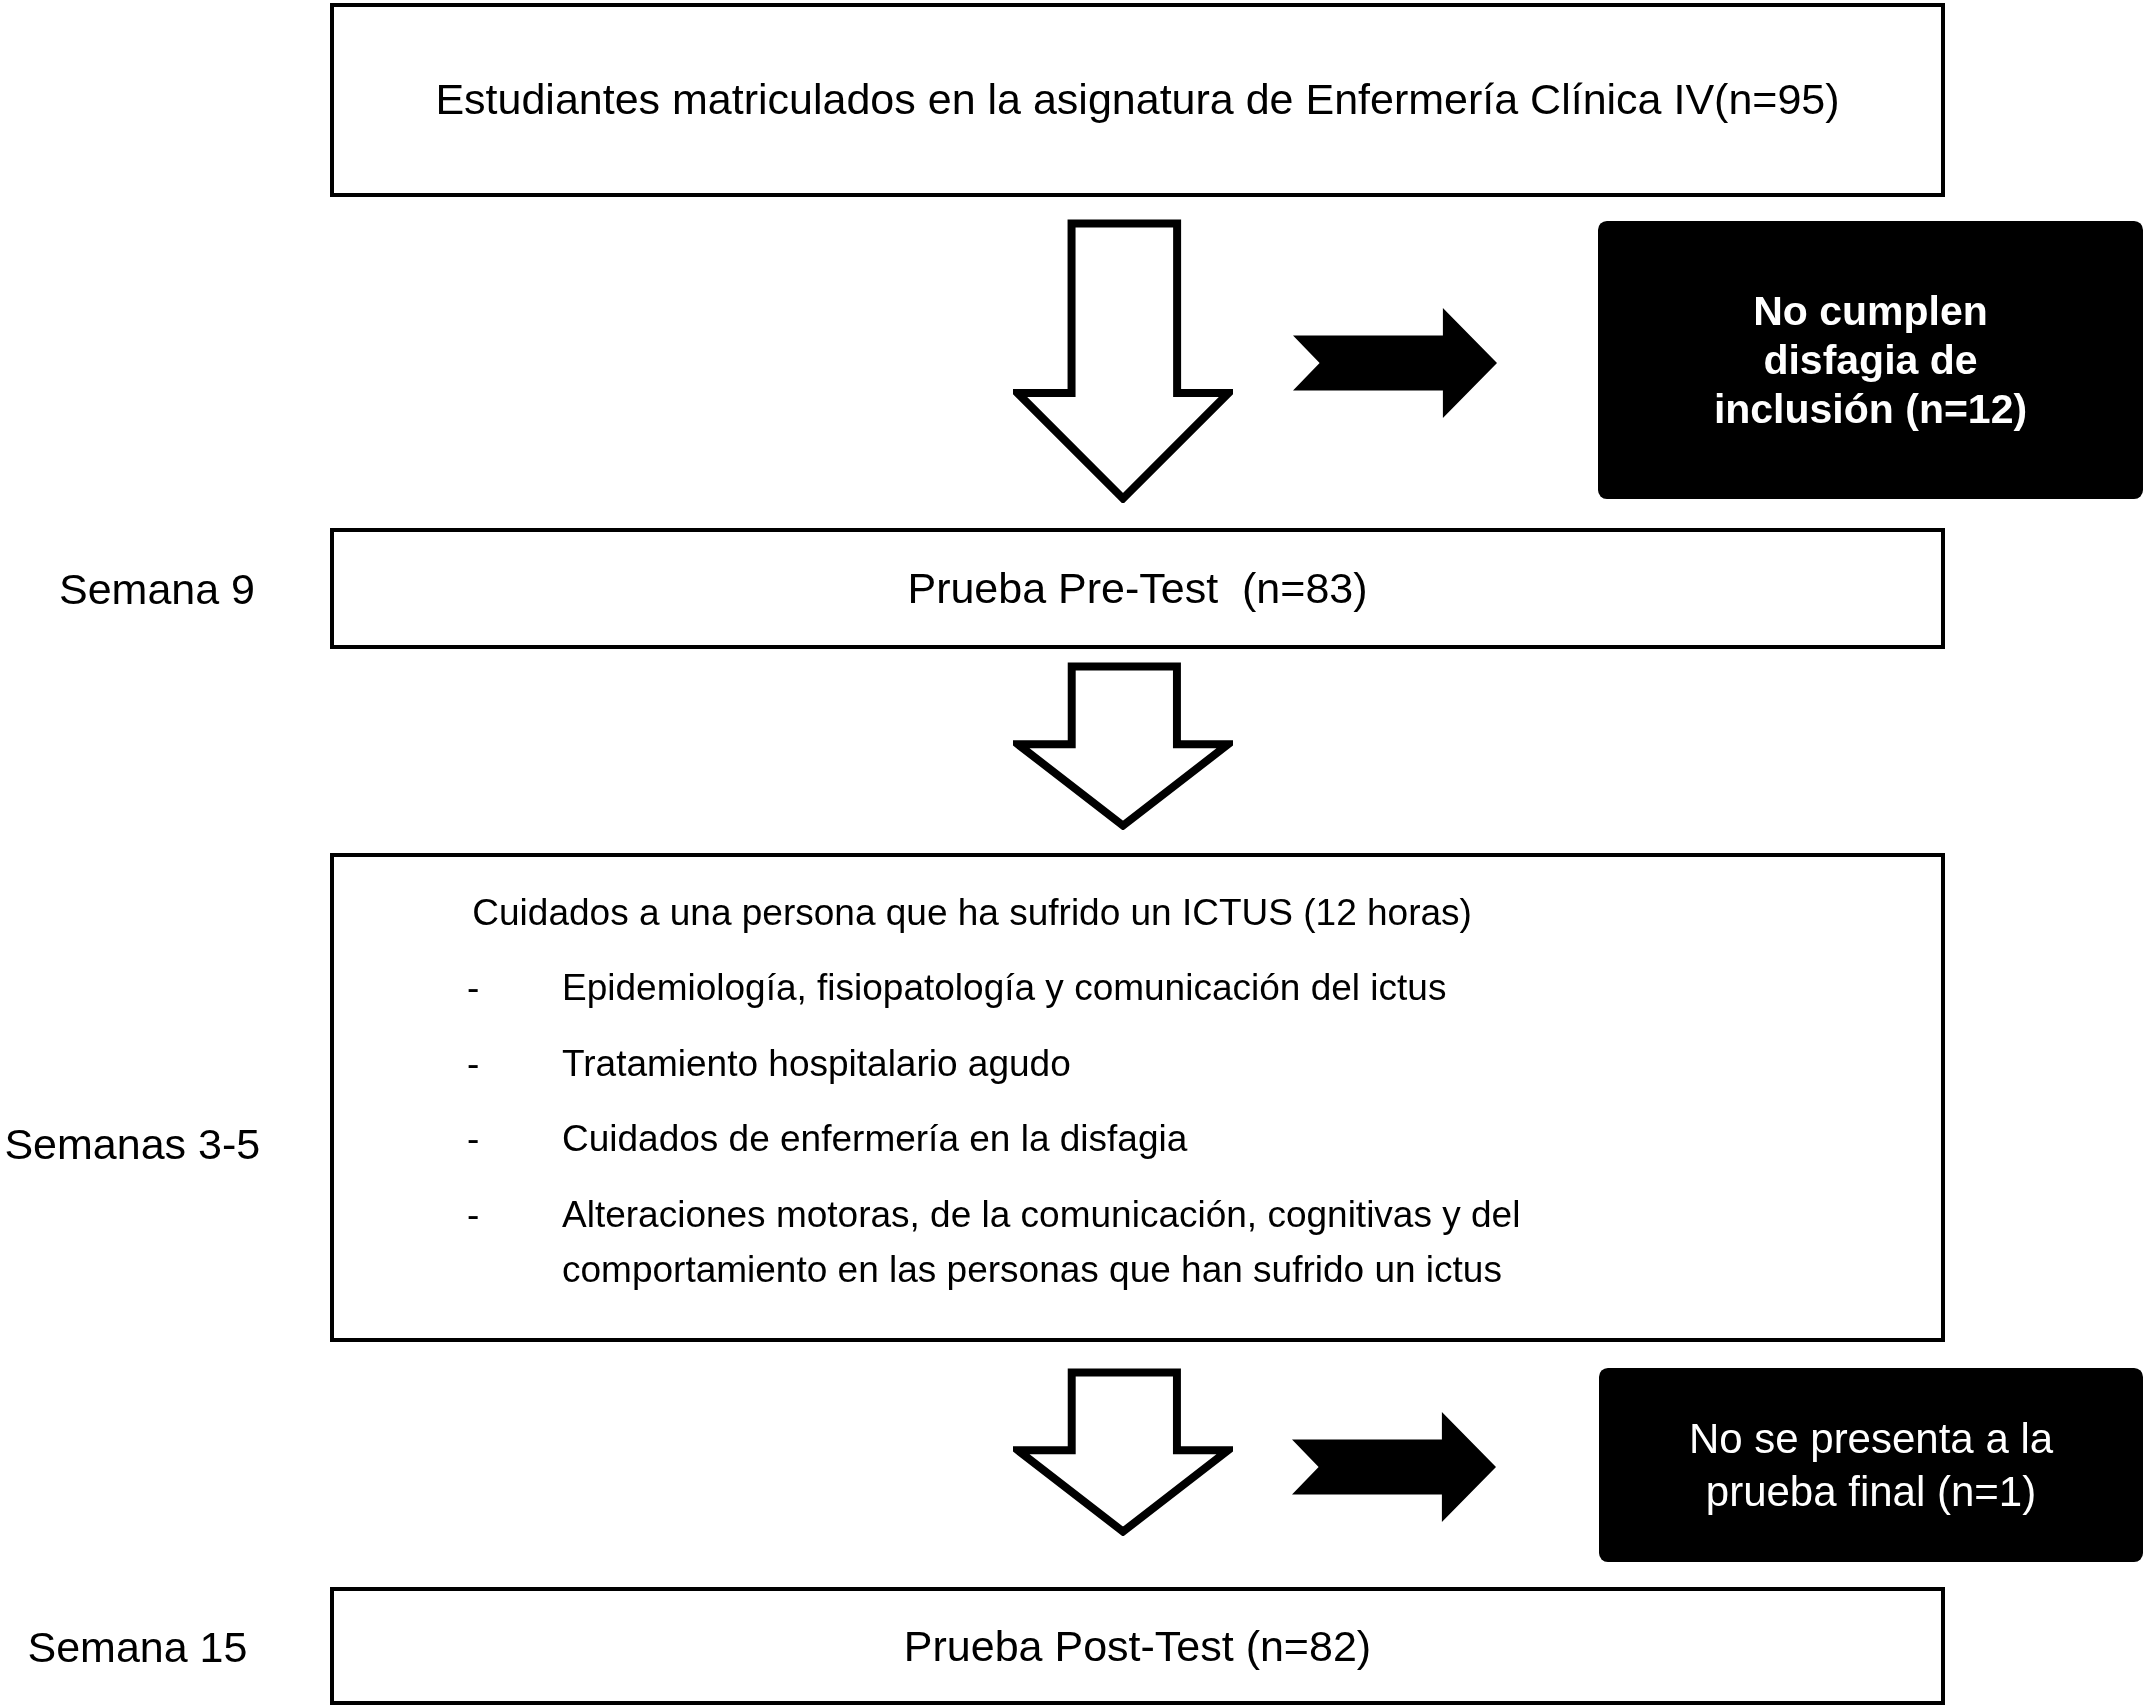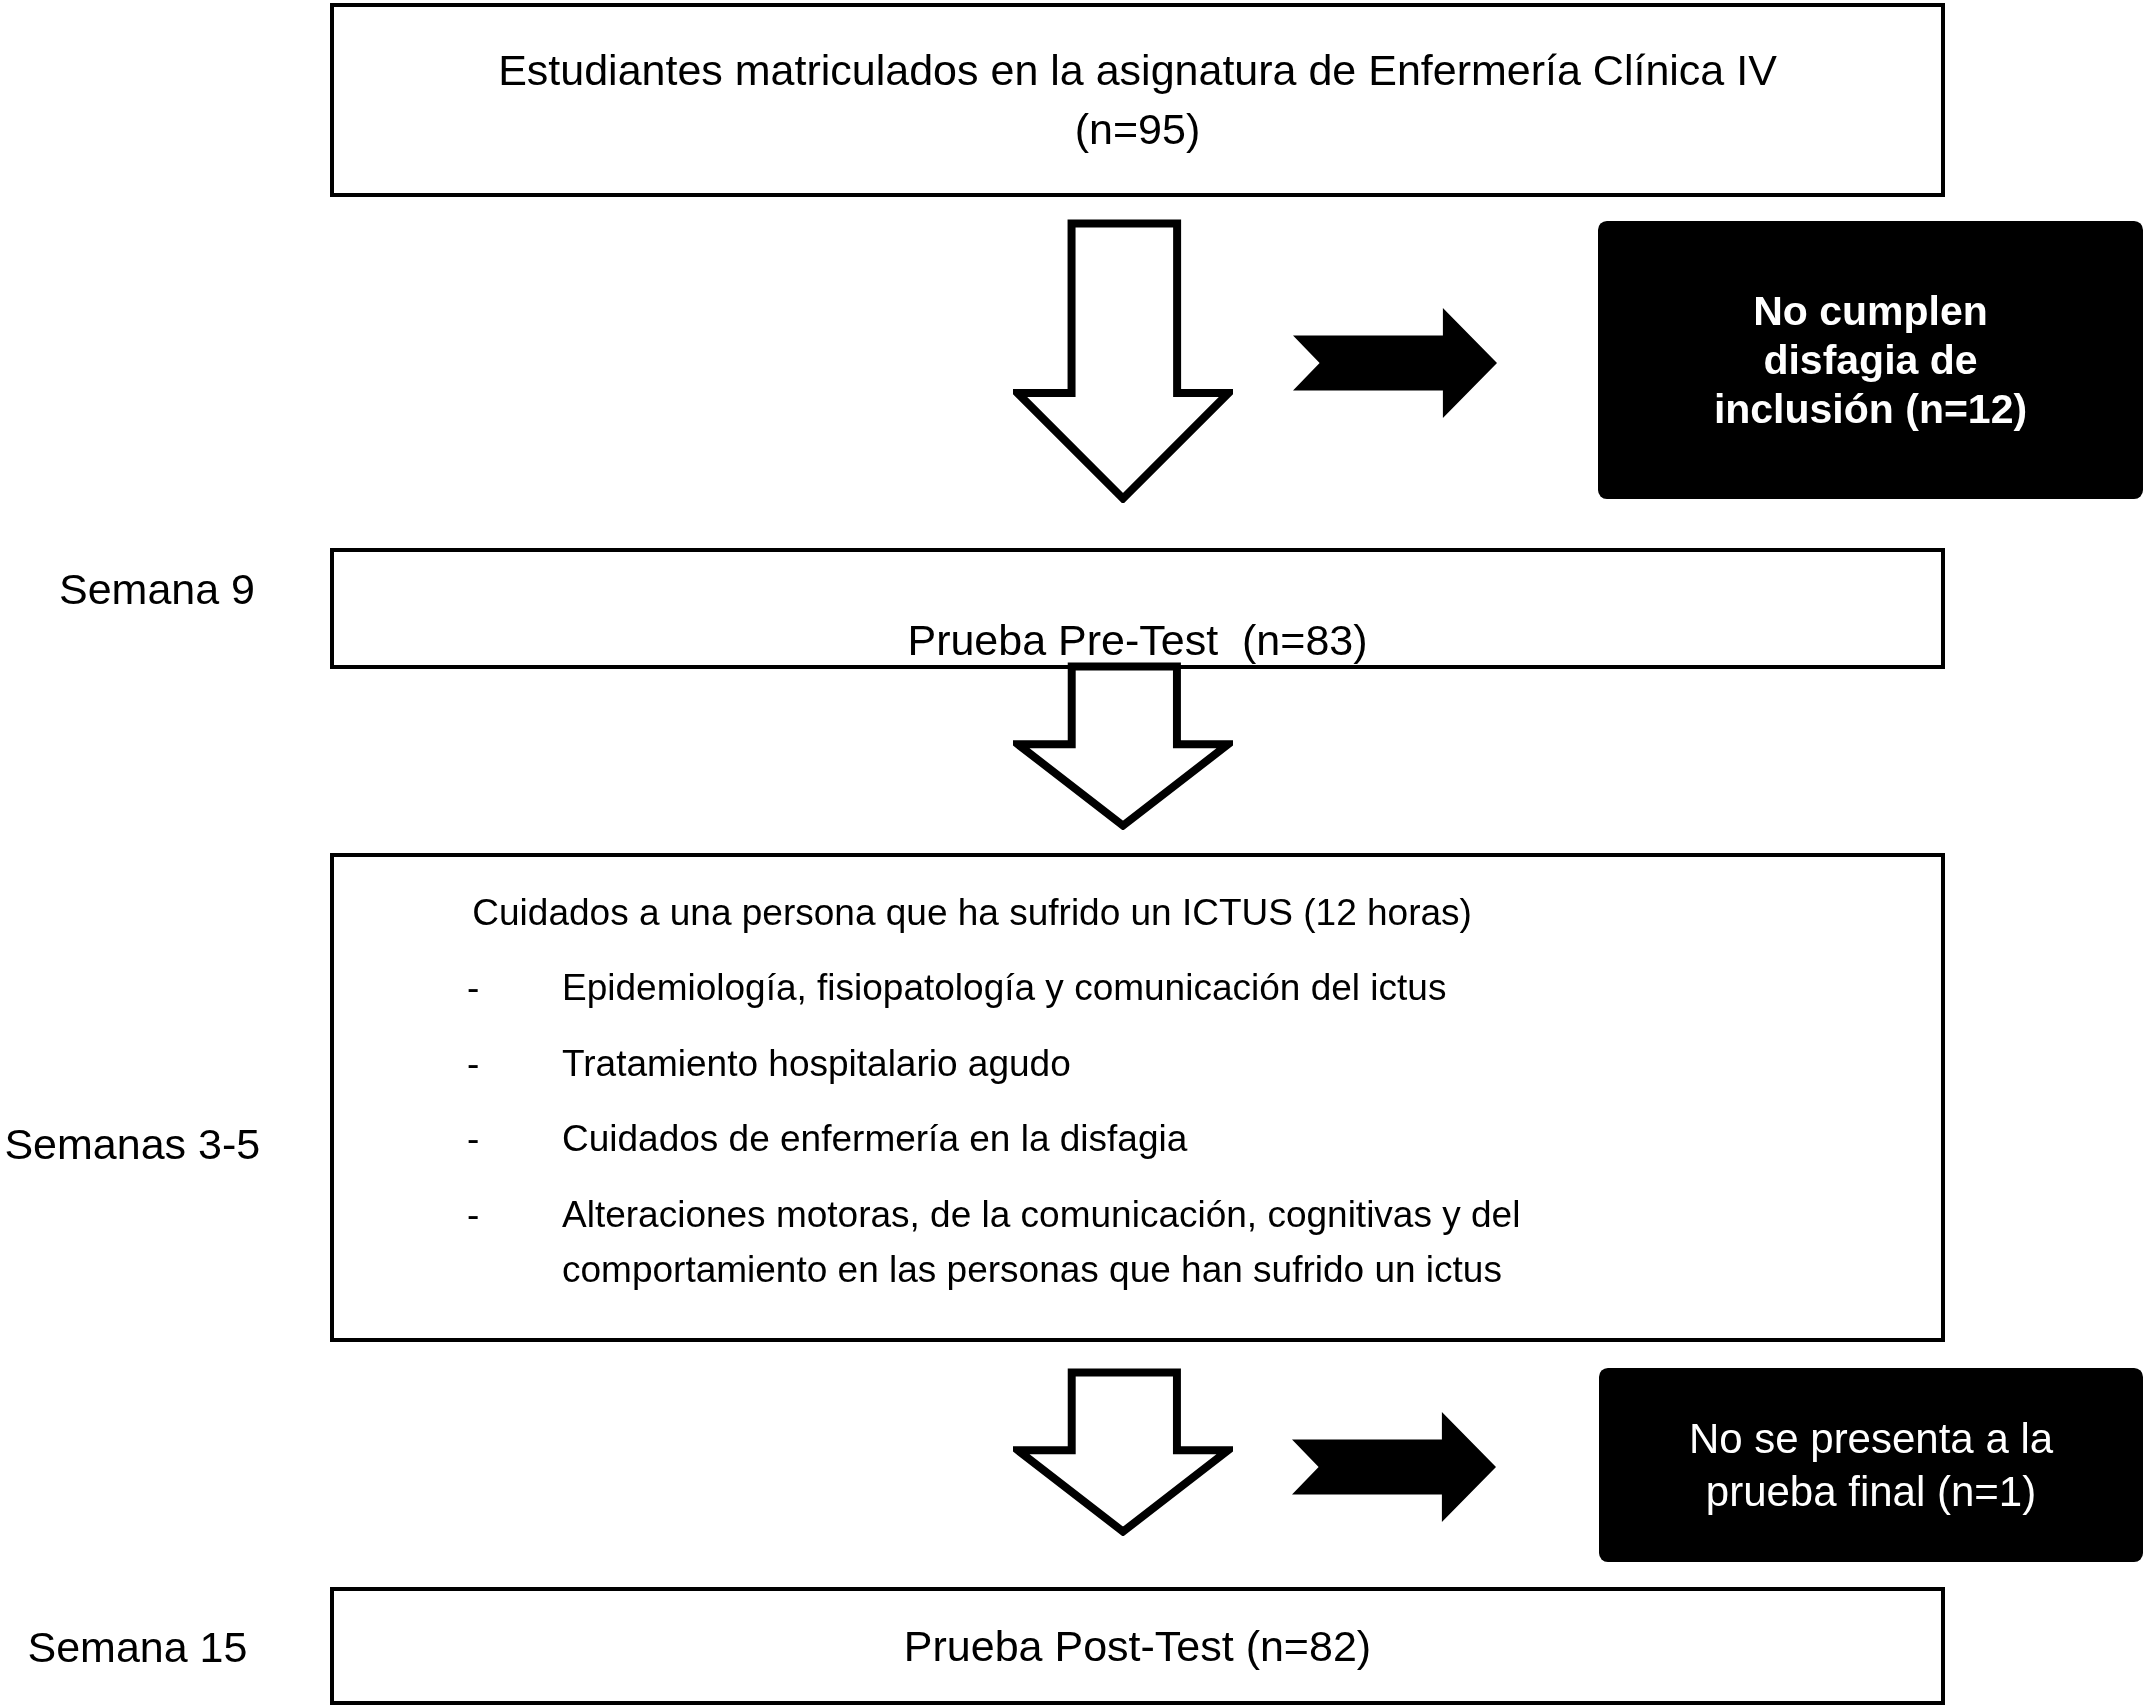--- a/index.html
+++ b/index.html
@@ -11,28 +11,28 @@
     font-family: "Liberation Sans", sans-serif;
     color: #000000;
     overflow: hidden;
   }
   .wbox {
     position: absolute;
     box-sizing: border-box;
     border: 4.4px solid #000000;
     background: #ffffff;
     display: flex;
-    flex-direction: column;
+    flex-direction: row;
     align-items: center;
     justify-content: center;
     text-align: center;
   }
   .wbox .line { white-space: pre-wrap; }
   .box-enrolled { left: 330px; top: 2.7px;    width: 1615px; height: 194px; font-size: 43px; line-height: 59px; }
-  .box-pretest  { left: 330px; top: 548px;  width: 1615px; height: 121px; font-size: 43px; justify-content: flex-end; }
+  .box-pretest  { left: 330px; top: 528px;  width: 1615px; height: 121px; font-size: 43px; }
   .box-posttest { left: 330px; top: 1587px; width: 1615px; height: 118px; font-size: 43px; }
   .box-content {
     left: 330px; top: 853px; width: 1615px; height: 489px;
     position: absolute; box-sizing: border-box;
     border: 4.4px solid #000000; background: #ffffff;
     padding: 28px 35px 0 133px;
     font-size: 37px; line-height: 55px;
   }
   .content-title { margin: 0 0 0 5.3px; }
   .bullet-row { display: flex; margin-top: 20.4px; }

